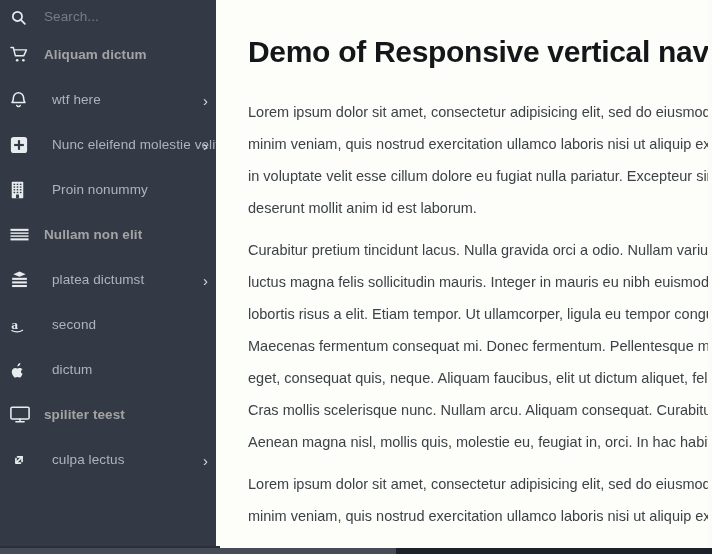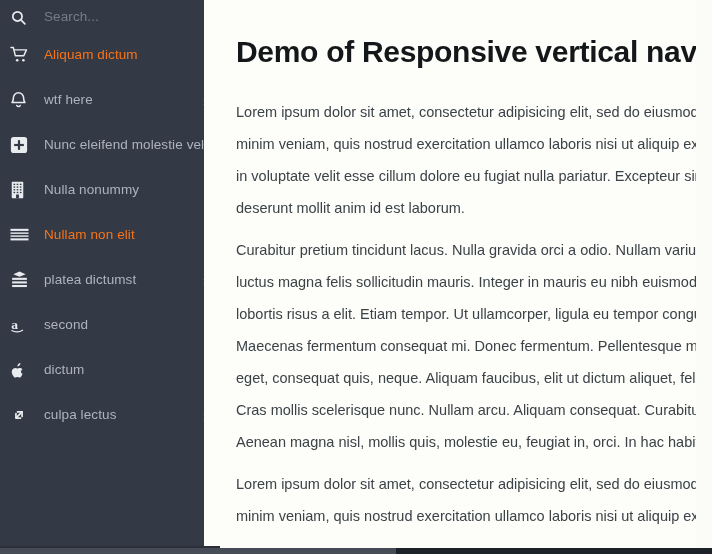--- a/index.html
+++ b/index.html
@@ -53,40 +53,40 @@
     margin-right: 8px;
   }
   .nav-icon svg { display: block; }
 
   .nav-label {
     font-size: 13.5px;
     color: #9aa0a9;
     letter-spacing: 0.1px;
     line-height: 1;
   }
-  .nav-label.bright { color: #aeb4bd; }
-  .nav-label.dim    { color: #f97316; }
+  .nav-label.bright { color: #aeb4bd; margin-left: 8px; }
+  .nav-label.dim    { color: #a3a3a3; font-weight: bold; }
 
   .nav-caret {
     position: absolute;
     right: 12px;
     top: 50%;
     transform: translateY(-50%);
     color: #d8dce1;
     font-size: 15px;
     line-height: 1;
   }
 
   .search-row { height: 32px; padding-top: 2px; }
   .search-row .nav-label { color: #767d87; font-size: 13.5px; }
 
   
   #content {
     position: absolute;
-    left: 204px;
+    left: 216px;
     top: 0;
     width: 492px;
     height: 548px;
     background: #fdfdf9;
     background-image:
       radial-gradient(#f2e9a8 0.6px, transparent 0.7px);
     background-size: 14px 14px;
     overflow: hidden;
     box-sizing: border-box;
   }
@@ -206,21 +206,21 @@
             <rect x="3.6" y="9" width="1.8" height="1.5"></rect>
               <rect x="7.1" y="9" width="1.8" height="1.5"></rect>
               <rect x="10.6" y="9" width="1.8" height="1.5"></rect>
             <rect x="3.6" y="12" width="1.8" height="1.5"></rect>
               <rect x="7.1" y="12" width="1.8" height="1.5"></rect>
               <rect x="10.6" y="12" width="1.8" height="1.5"></rect>
             <rect x="6.4" y="15" width="3.2" height="4.2"></rect>
           </g>
         </svg>
       </span>
-      <span class="nav-label bright">Nulla nonummy</span>
+      <span class="nav-label bright">Proin nonummy</span>
     </div>
 
     <div class="nav-row">
       <span class="nav-icon">
         <svg width="19" height="14" viewBox="0 0 20 14" fill="currentColor">
           <rect x="0.5" y="0.5" width="19" height="2.2"></rect>
           <rect x="0.5" y="4.3" width="19" height="1.5"></rect>
           <rect x="0.5" y="7.4" width="19" height="1.5"></rect>
           <rect x="0.5" y="10.5" width="19" height="2.2"></rect>
         </svg>
@@ -254,20 +254,30 @@
     <div class="nav-row">
       <span class="nav-icon">
         <svg width="16" height="19" viewBox="0 0 17 20" fill="currentColor">
           <path d="M13.4 14.6c-.3.8-.7 1.6-1.2 2.3-.7 1-1.3 1.7-2.2 1.7-.8 0-1.1-.5-2.1-.5s-1.3.5-2.1.5c-.9 0-1.6-.8-2.3-1.8C2 15.1 1.4 12.5 2.3 10.6c.7-1.3 1.9-2.2 3.2-2.2 1 0 1.8.6 2.4.6.6 0 1.6-.7 2.7-.6.5 0 1.8.2 2.7 1.4-2.3 1.4-2 4.4.1 4.8z"></path>
           <path d="M10.2 5.6c.5-.6.9-1.5.8-2.4-.8 0-1.7.5-2.3 1.2-.5.6-.9 1.5-.8 2.3.9.1 1.8-.4 2.3-1.1z"></path>
         </svg>
       </span>
       <span class="nav-label bright">dictum</span>
     </div>
 
+    <div class="nav-row">
+      <span class="nav-icon">
+        <svg width="20" height="17" viewBox="0 0 22 18" fill="none" stroke="currentColor" stroke-width="1.7" stroke-linejoin="round">
+          <rect x="1" y="1" width="20" height="13" rx="1.4"></rect>
+          <line x1="11" y1="14" x2="11" y2="16.4" stroke-linecap="round"></line>
+          <line x1="6.5" y1="17" x2="15.5" y2="17" stroke-linecap="round"></line>
+        </svg>
+      </span>
+      <span class="nav-label dim">spiliter teest</span>
+    </div>
 
     <div class="nav-row">
       <span class="nav-icon">
         <svg width="18" height="18" viewBox="0 0 20 20" fill="none" stroke="currentColor" stroke-width="1.9" stroke-linecap="round" stroke-linejoin="round">
           <line x1="7" y1="13" x2="13.4" y2="6.6"></line>
           <polyline points="13.4,11.6 13.4,6.6 8.4,6.6"></polyline>
           <polyline points="6.6,8.4 6.6,13.4 11.6,13.4"></polyline>
         </svg>
       </span>
       <span class="nav-label bright">culpa lectus</span>

